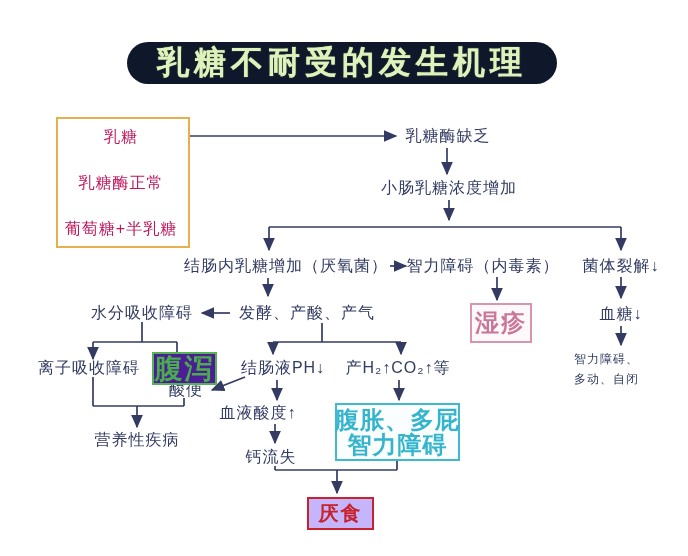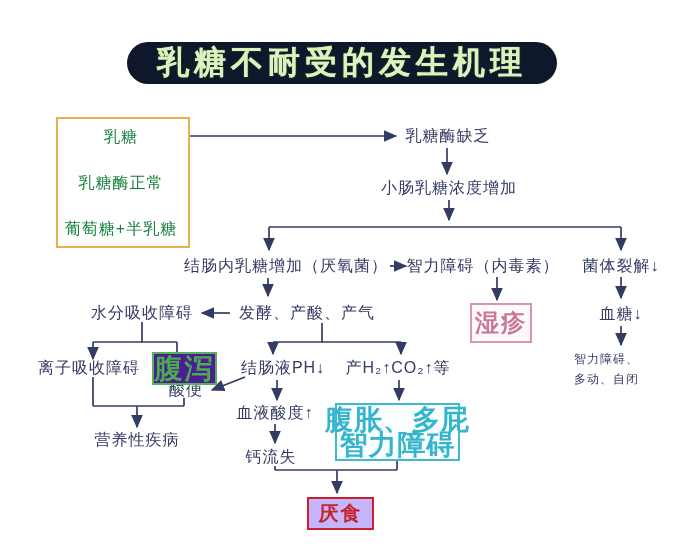--- a/index.html
+++ b/index.html
@@ -15,36 +15,36 @@
     position:absolute;left:127px;top:42px;width:430px;height:42px;
     background:#0f172a;border-radius:22px;
     color:#ddf2bc;font-size:32px;font-weight:bold;letter-spacing:5px;
     display:flex;align-items:center;justify-content:center;
     text-shadow:0 0 1px #bfe394;
   }
   .node{
     position:absolute;transform:translate(-50%,-50%);
     color:#333b63;font-size:16px;letter-spacing:1px;white-space:nowrap;
   }
-  .orange-text{color:#15803d;}
+  .orange-text{color:#be185d;}
   .obox{
     position:absolute;left:56px;top:117px;width:130px;height:127px;
     border:2px solid #e6b04e;background:#ffffff;
   }
   .mbox{
     position:absolute;display:flex;flex-direction:column;
     align-items:center;justify-content:center;
     background:#ffffff;white-space:nowrap;font-weight:bold;
   }
   .eczema-box{left:470px;top:303px;width:58px;height:36px;
     border:2px solid #d795b0;color:#c97698;font-size:24px;letter-spacing:2px;background:#fdf8fa;}
   .diarrhea-box{left:152px;top:352px;width:61px;height:29px;
     border:2.5px solid #55b257;color:#4aad4d;font-size:28px;letter-spacing:2px;background:#4c1d95;}
   .bloating-box{left:335px;top:403px;width:121px;height:54px;
-    border:2.5px solid #3fb9cf;color:#35b5cd;font-size:28px;line-height:25px;letter-spacing:1px;background:#fbfeff;}
+    border:2.5px solid #3fb9cf;color:#35b5cd;font-size:24px;line-height:25px;letter-spacing:1px;background:#fbfeff;}
   .anorexia-box{left:307px;top:497px;width:63px;height:29px;
     border:2.5px solid #c8232c;color:#c8232c;font-size:20px;letter-spacing:2px;background:#c4b5fd;}
   .two-line{
     position:absolute;color:#333b63;font-size:12px;letter-spacing:1px;
     line-height:20px;white-space:nowrap;
   }
 </style>
 </head>
 <body>
 
@@ -114,21 +114,21 @@
     <div>智力障碍、</div>
     <div>多动、自闭</div>
   </div>
 
   <div class="node" style="left:307px;top:313px;">发酵、产酸、产气</div>
   <div class="node" style="left:142px;top:313px;">水分吸收障碍</div>
   <div class="node" style="left:89px;top:368px;">离子吸收障碍</div>
   <div class="node" style="left:186px;top:390px;">酸便</div>
   <div class="node" style="left:283px;top:368px;">结肠液PH↓</div>
   <div class="node" style="left:398px;top:368px;">产H₂↑CO₂↑等</div>
-  <div class="node" style="left:275px;top:413px;">血液酸度↑</div>
+  <div class="node" style="left:258px;top:413px;">血液酸度↑</div>
   <div class="node" style="left:271px;top:457px;">钙流失</div>
   <div class="node" style="left:137px;top:440px;">营养性疾病</div>
 
   <div class="mbox eczema-box">湿疹</div>
   <div class="mbox diarrhea-box">腹泻</div>
   <div class="mbox bloating-box">
     <div>腹胀、多屁</div>
     <div>智力障碍</div>
   </div>
   <div class="mbox anorexia-box">厌食</div>

